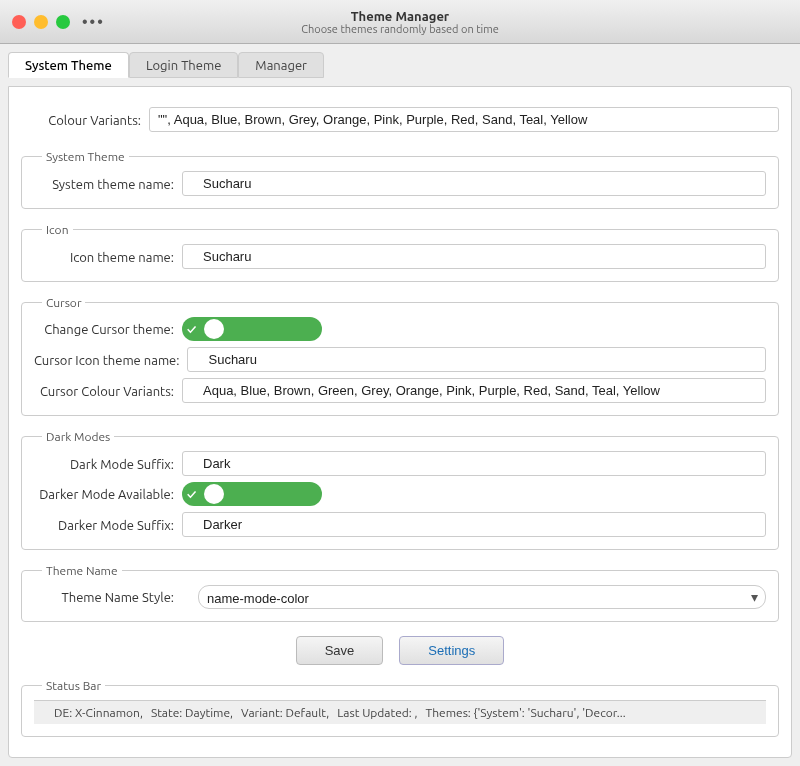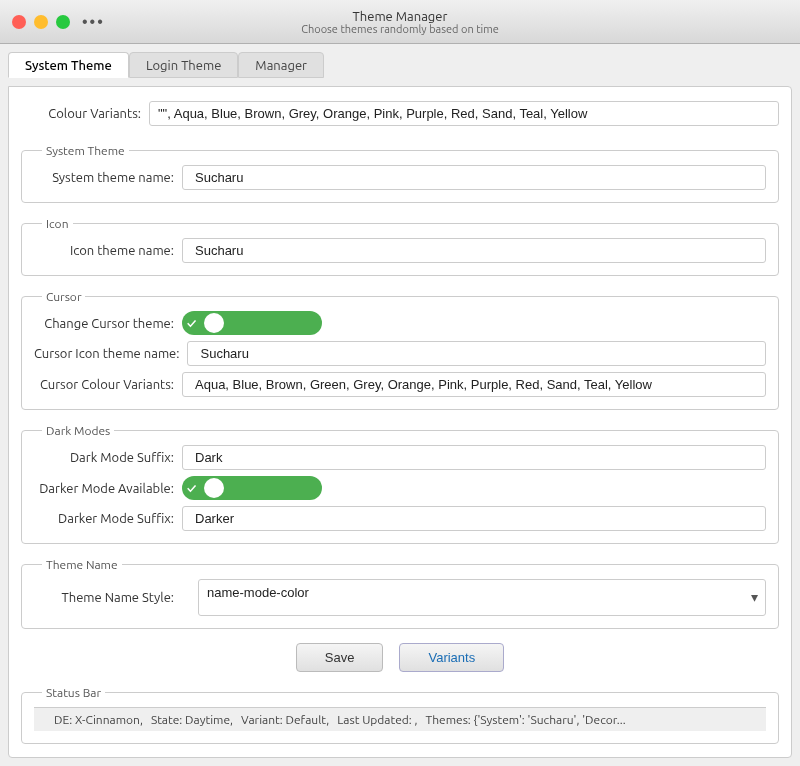--- a/index.html
+++ b/index.html
@@ -44,21 +44,21 @@
       margin-left: 4px;
       letter-spacing: 2px;
     }
     .titlebar-text {
       position: absolute;
       left: 50%;
       transform: translateX(-50%);
       text-align: center;
     }
     .titlebar-title {
-      font-weight: normal;
+      font-weight: bold;
       font-size: 13px;
       color: #333;
     }
     .titlebar-subtitle {
       font-size: 11px;
       color: #666;
     }
     .main-content {
       background: #efefef;
       padding: 8px;
@@ -107,21 +107,21 @@
     .row label {
       min-width: 140px;
       text-align: right;
       color: #333;
       font-size: 13px;
     }
     .row input[type="text"] {
       flex: 1;
       border: 1px solid #ccc;
       border-radius: 3px;
-      padding: 4px 12px;
+      padding: 4px 20px;
       font-size: 13px;
       color: #222;
       background: #fff;
     }
     .fieldset-group {
       border: 1px solid #ccc;
       border-radius: 4px;
       padding: 8px 12px 12px 12px;
       position: relative;
       margin-top: 4px;
@@ -203,22 +203,22 @@
       font-size: 13px;
       color: #333;
     }
     .select-wrapper {
       flex: 1;
       position: relative;
     }
     .select-wrapper select {
       width: 100%;
       border: 1px solid #ccc;
-      border-radius: 3px;
-      padding: 5px 28px 15px 8px;
+      border-radius: 11px;
+      padding: 5px 28px 2px 8px;
       font-size: 13px;
       color: #222;
       background: #fff;
       appearance: none;
       cursor: pointer;
     }
     .select-arrow {
       position: absolute;
       right: 8px;
       top: 50%;
@@ -358,21 +358,21 @@
             <option>name-color-mode</option>
             <option>color-name-mode</option>
           </select>
           <span class="select-arrow">▾</span>
         </div>
       </div>
     </fieldset>
 
     <div class="buttons-row">
       <button class="btn">Save</button>
-      <button class="btn primary">Variants</button>
+      <button class="btn primary">Settings</button>
     </div>
 
     <fieldset class="fieldset-group" style="">
       <legend>Status Bar</legend>
       <div class="statusbar">
         <span>DE: X-Cinnamon,</span>
         <span>State: Daytime,</span>
         <span>Variant: Default,</span>
         <span>Last Updated: ,</span>
         <span>Themes: {'System': 'Sucharu', 'Decor...</span>

